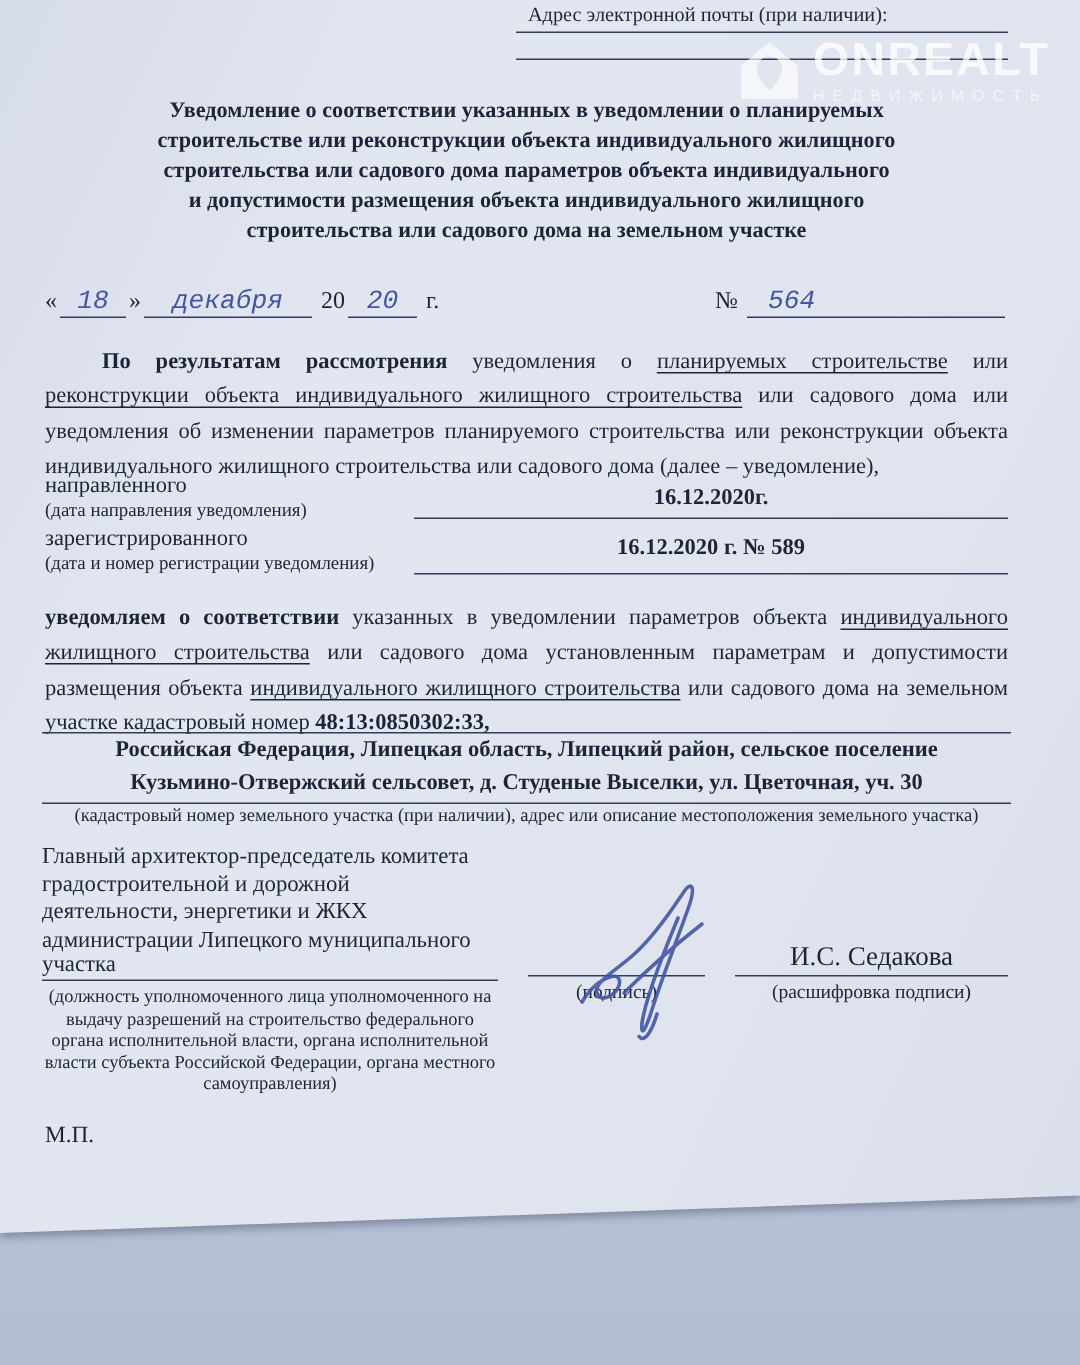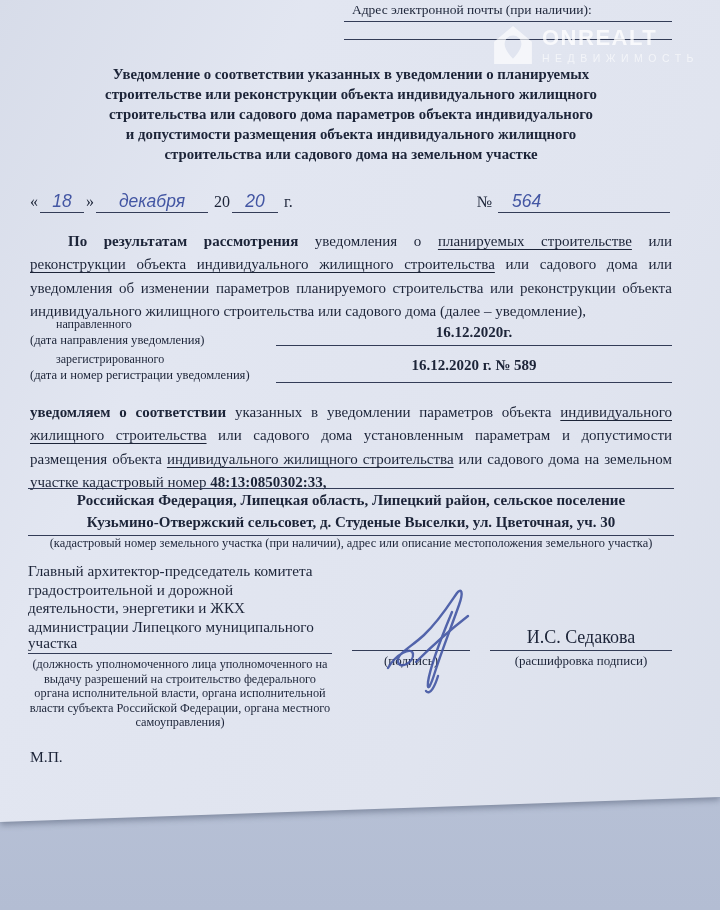--- a/index.html
+++ b/index.html
@@ -19,50 +19,50 @@
     filter:drop-shadow(0 3px 3px rgba(60,70,95,.45));}
   .abs{position:absolute;}
   .uline{border-bottom:1.5px solid #333c57;}
   
   .email-block{top:2px;left:344px;width:328px;}
   .email-label{font-size:13.5px;padding:0 2px 3px 8px;white-space:nowrap;}
   .email-line2{height:17px;}
   
   .watermark{top:24px;left:492px;width:222px;display:flex;align-items:center;gap:8px;z-index:6;}
   .wm-text{display:flex;flex-direction:column;line-height:1;}
-  .wm-brand{font-family:"Liberation Sans",sans-serif;font-weight:bold;font-size:22px;
+  .wm-brand{font-family:"Liberation Sans",sans-serif;font-weight:bold;font-size:31px;
     letter-spacing:1.5px;color:rgba(255,255,255,.78);}
   .wm-sub{font-family:"Liberation Sans",sans-serif;font-size:10.5px;letter-spacing:5.5px;
     color:rgba(255,255,255,.6);margin-top:4px;}
   
   .title{top:64px;left:28px;width:646px;text-align:center;font-weight:bold;
     font-size:14.8px;line-height:20px;}
   
   .dateline{top:191px;left:30px;width:642px;display:flex;justify-content:space-between;
     align-items:flex-end;font-size:16px;}
   .hand{font-style:italic;color:#4356a3;font-size:17.5px;
-    font-family:Liberation Sans, sans-serif;}
+    font-family:Liberation Mono, monospace;}
   .hand-slot{display:inline-block;text-align:center;border-bottom:1.5px solid #333c57;
     margin:0 2px;}
   .slot-day{min-width:44px;}
   .slot-month{min-width:112px;}
   .slot-year{min-width:46px;}
   .slot-number{min-width:158px;text-align:left;padding-left:14px;}
   
   .para{left:30px;width:642px;font-size:15px;line-height:23.4px;text-align:justify;}
   .p1{top:230px;text-indent:38px;}
   .p2{top:401px;font-family:Liberation Serif, serif;}
   .b{font-weight:bold;}
   .u{text-decoration:underline;text-underline-offset:3px;}
   
   .field-row{left:30px;width:642px;display:flex;}
   .fr1{top:316px;}
   .fr2{top:351px;}
   .field-left{width:246px;flex:none;}
-  .field-label{font-size:12px;line-height:17px;margin-left:26px;}
+  .field-label{font-size:15px;line-height:17px;}
   .field-sublabel{font-size:12.6px;line-height:15px;}
   .field-right{flex:1;text-align:center;font-weight:bold;font-size:15px;
     border-bottom:1.5px solid #333c57;align-self:flex-start;}
   .fr1 .field-right{padding:8px 0 4px 0;margin-top:0;}
   .fr2 .field-right{padding:6px 0 8px 0;}
   
   .address{top:488px;left:28px;width:646px;border-top:1.5px solid #333c57;
     border-bottom:1.5px solid #333c57;text-align:center;font-weight:bold;
     font-size:15px;line-height:21.5px;padding:1px 0 2px 0;}
   .address-caption{top:536px;left:22px;width:658px;text-align:center;font-size:12.4px;}

